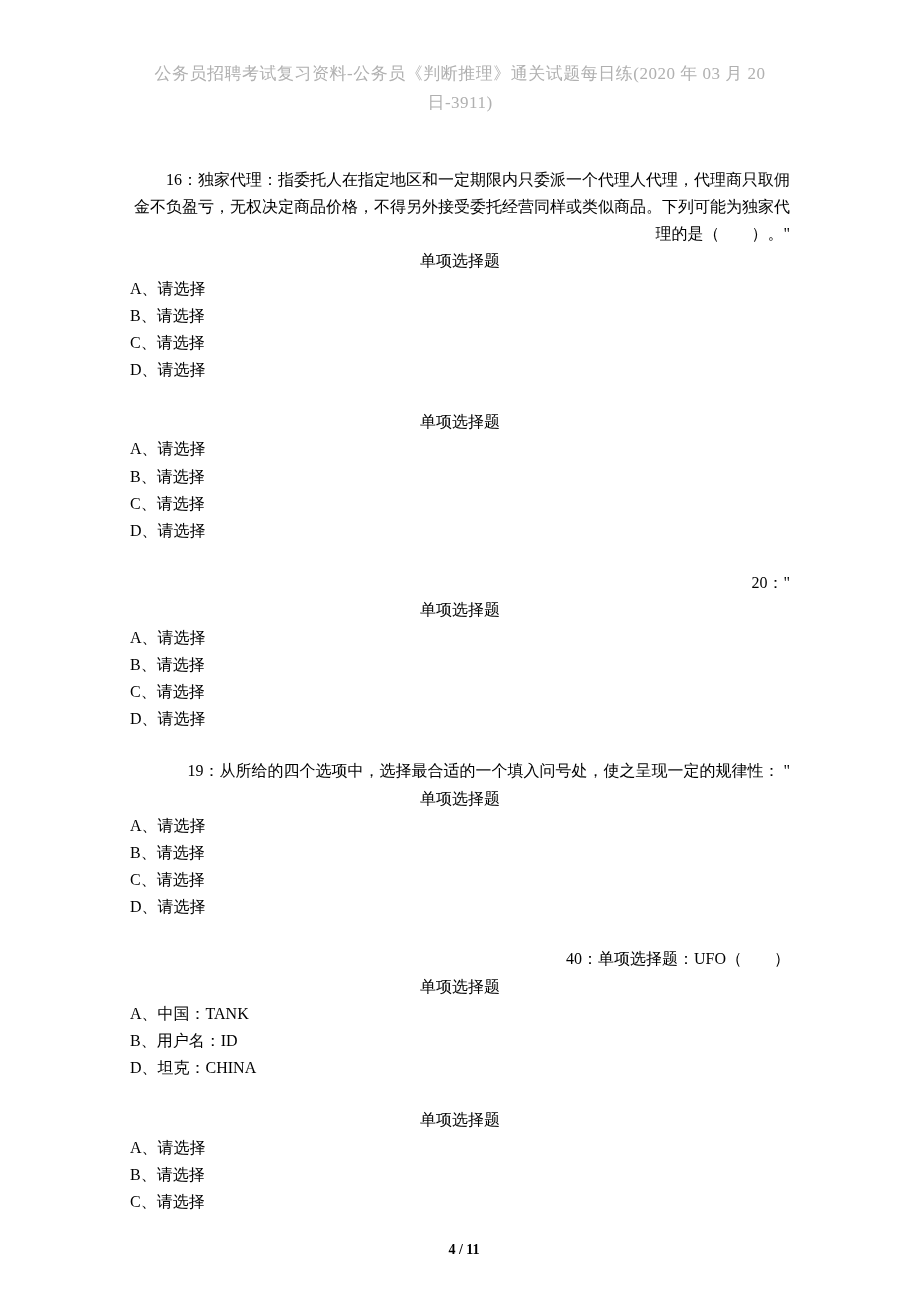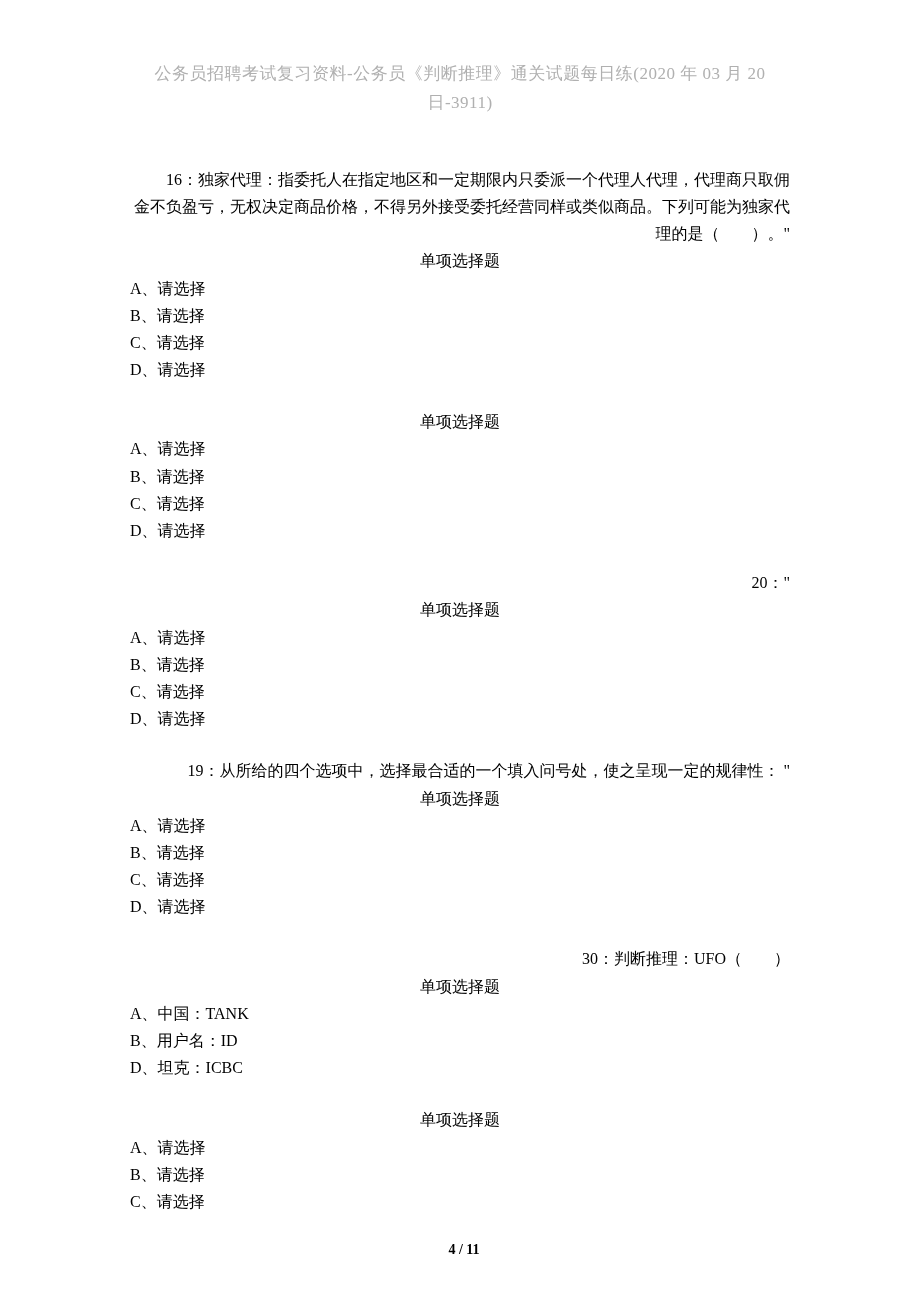--- a/index.html
+++ b/index.html
@@ -88,25 +88,25 @@
   <div class="question-block">
     <div class="question-text"><span>19</span><span>：从所给的四个选项中，选择最合适的一个填入问号处，使之呈现一定的规律性： "</span></div>
     <div class="question-type">单项选择题</div>
     <div class="option">A、请选择</div>
     <div class="option">B、请选择</div>
     <div class="option">C、请选择</div>
     <div class="option">D、请选择</div>
   </div>
 
   <div class="question-block">
-    <div class="question-text"><span>30</span><span>：判断推理：UFO（　　）</span></div>
+    <div class="question-text"><span>40</span><span>：单项选择题：UFO（　　）</span></div>
     <div class="question-type">单项选择题</div>
     <div class="option">A、中国：TANK</div>
     <div class="option">B、用户名：ID</div>
-    <div class="option">D、坦克：ICBC</div>
+    <div class="option">D、坦克：CHINA</div>
   </div>
 
   <div class="question-block">
     <div class="question-type">单项选择题</div>
     <div class="option">A、请选择</div>
     <div class="option">B、请选择</div>
     <div class="option">C、请选择</div>
   </div>
 </div>
 

